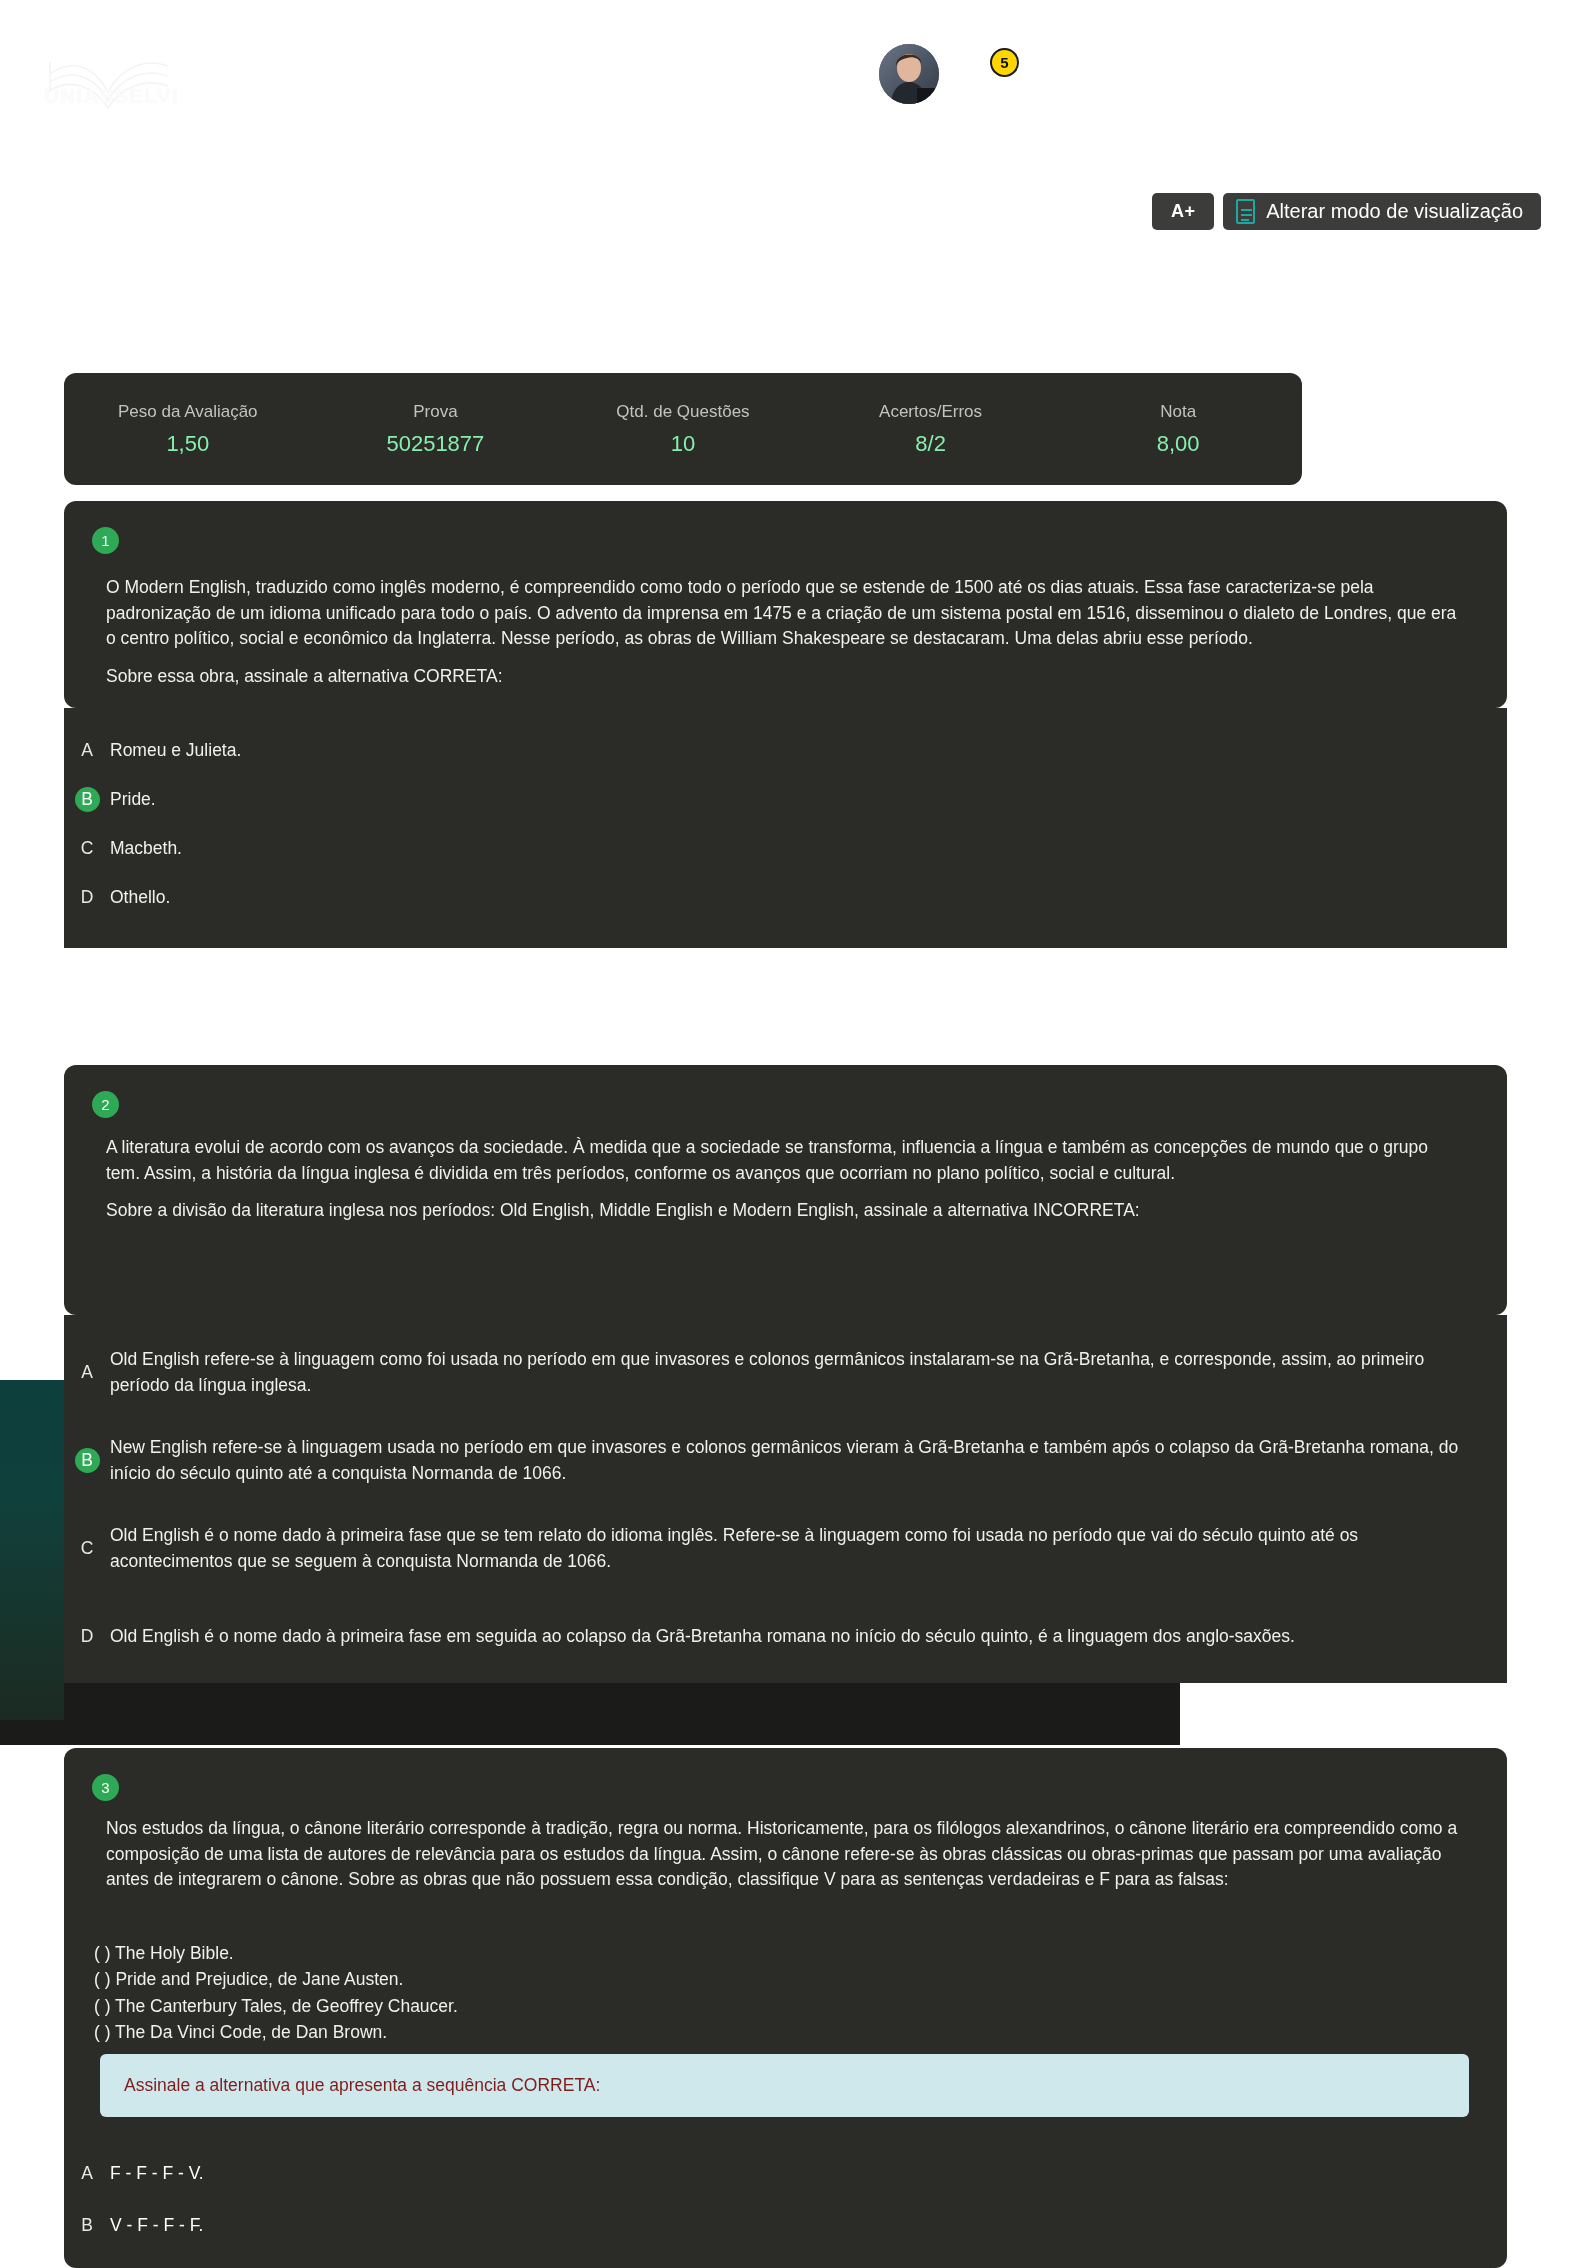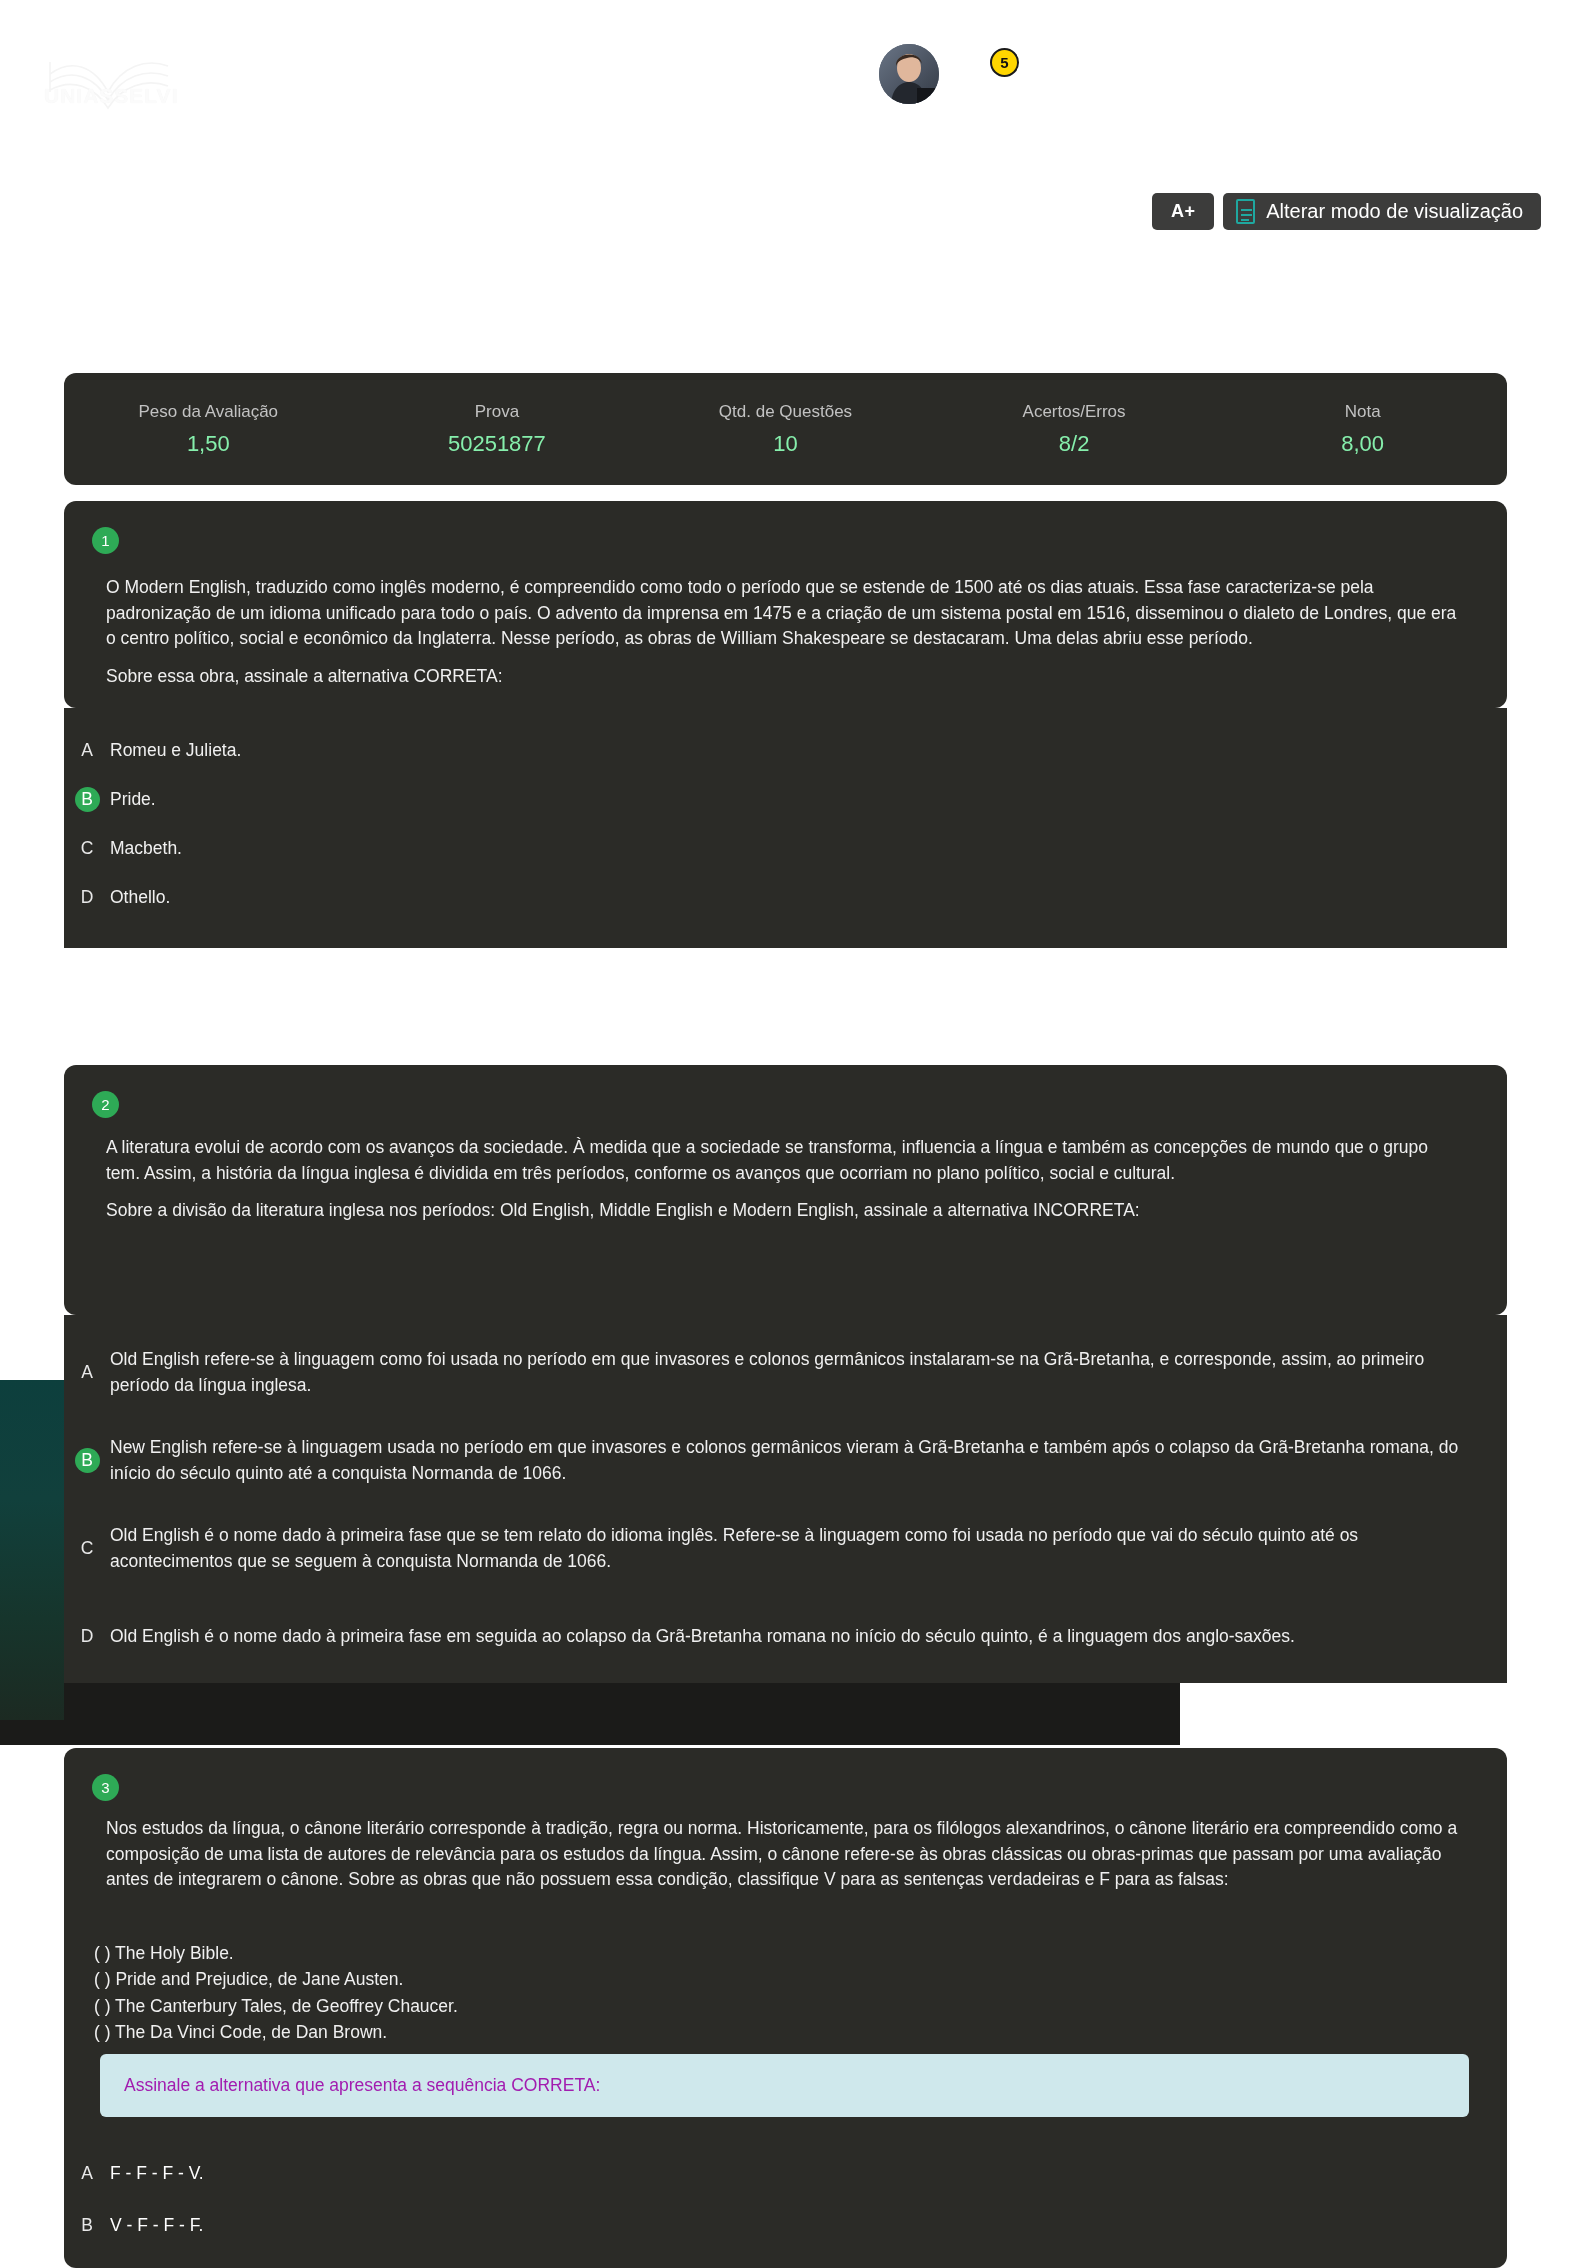--- a/index.html
+++ b/index.html
@@ -135,21 +135,21 @@
   .doc-icon i:nth-child(2){ top: 8px;  width: 11px; }
   .doc-icon i:nth-child(3){ top: 13px; width: 11px; }
   .doc-icon i:nth-child(4){ top: 18px; width: 8px; }
   .doc-dots { position:absolute; top:-1px; left:3px; display:flex; gap:2px; }
 
   
   .stats {
     position: absolute;
     left: 64px;
     top: 373px;
-    width: 1443px;
+    width: 1238px;
     height: 112px;
     background: #2b2b27;
     border-radius: 12px;
     display: flex;
     align-items: center;
     z-index: 2;
   }
   .stat {
     flex: 1;
     text-align: center;
@@ -239,21 +239,21 @@
     background: #2eaa56;
     align-items: center;
     justify-content: center;
     line-height: 1;
   }
   .alt .txt { flex: 1; padding-right: 48px; }
 
   
   .callout {
     background: #cfe8ec;
-    color: #a21caf;
+    color: #7f1d1d;
     border-radius: 6px;
     font-size: 17.5px;
     padding: 19px 24px;
     line-height: 1.4;
   }
 
   
   .vf { font-size: 17.5px; line-height: 1.5; color: #f0f0f0; }
 
   

